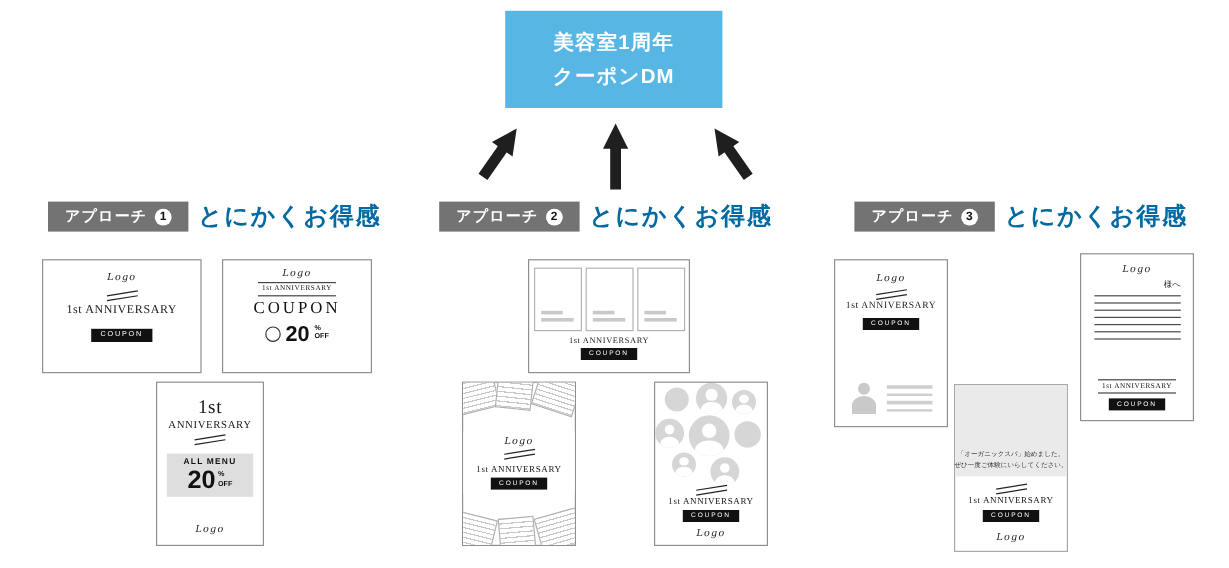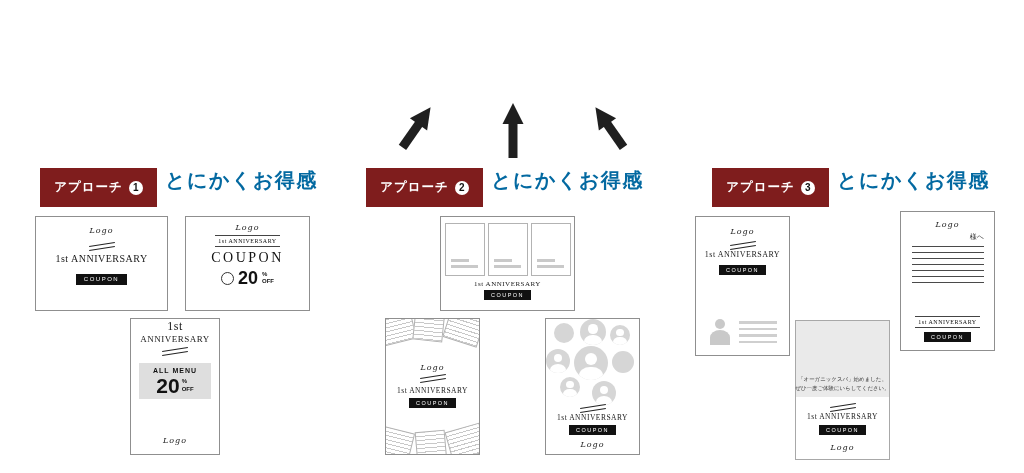--- a/index.html
+++ b/index.html
@@ -7,21 +7,21 @@
   .canvas{position:relative;width:1024px;height:473px;background:#fff;overflow:hidden;
           font-family:"Liberation Sans",sans-serif;color:#111}
   .abs{position:absolute}
 
   
   .title-box{left:421px;top:9px;width:181px;height:81px;display:flex;flex-direction:column;
              align-items:center;justify-content:center;gap:5px;color:#fff;font-weight:bold;
              font-size:17px;letter-spacing:1px}
 
   
-  .badge{position:absolute;width:117px;height:39px;background:#7f1d1d;color:#fff;display:flex;
+  .badge{position:absolute;width:117px;height:25px;background:#737373;color:#fff;display:flex;
          align-items:center;justify-content:center;gap:6px;font-size:12.5px;font-weight:bold;letter-spacing:1px}
   .badge .num{width:14px;height:14px;border-radius:50%;background:#fff;color:#111;font-size:10px;
               display:flex;align-items:center;justify-content:center;font-weight:bold;letter-spacing:0}
   .approach-label{position:absolute;font-size:20px;font-weight:bold;letter-spacing:1.5px;color:#0369a1}
 
   
   .card{position:absolute;background:#fff;border:1px solid #8f8f8f;display:flex;flex-direction:column;align-items:center}
   .clip{overflow:hidden}
   .logo{font-family:"DejaVu Serif",serif;font-style:italic;font-size:8px;color:#222;letter-spacing:1px}
   .anniv{font-family:"Liberation Serif",serif;color:#1a1a1a;letter-spacing:.5px;white-space:nowrap}
@@ -69,20 +69,24 @@
   .letter-lines{margin-top:4px;display:flex;flex-direction:column;gap:5px}
   .letter-lines i{display:block;width:72px;height:1px;background:#4a4a4a}
   .gray-top{width:100%;height:76px;background:#eaeaea;display:flex;align-items:flex-end;justify-content:center;padding-bottom:5px}
   .msg{font-size:7px;color:#333;text-align:center;line-height:1.6;white-space:nowrap;transform:scale(.78);transform-origin:center bottom}
 </style>
 </head>
 <body>
 
 <div class="canvas">
 
+  <div class="abs title-box" style="background-color: rgb(87, 182, 228);">
+    <div>美容室1周年</div>
+    <div>クーポンDM</div>
+  </div>
 
   <svg class="abs" style="left:380px;top:96px" width="264" height="68" viewBox="0 0 264 68">
     <g transform="translate(50,12) rotate(35)">
       <line x1="0" y1="48" x2="0" y2="18" stroke="#1f1f1f" stroke-width="9"></line>
       <polygon points="0,-1 -10.5,20 10.5,20" fill="#1f1f1f"></polygon>
     </g>
     <g transform="translate(133,8)">
       <line x1="0" y1="54" x2="0" y2="18" stroke="#1f1f1f" stroke-width="9"></line>
       <polygon points="0,-1 -10.5,20 10.5,20" fill="#1f1f1f"></polygon>
     </g>
@@ -125,21 +129,21 @@
       <span class="badge-circle"></span>
       <span class="off-num">20</span>
       <span class="off-stack">
         <span>%</span>
         <span>OFF</span>
       </span>
     </div>
   </div>
 
   <div class="card" style="left:130px;top:318px;width:90px;height:137px">
-    <span class="anniv" style="font-size:12px;">1st</span>
+    <span class="anniv" style="font-size:16px;margin-top:12px">1st</span>
     <span class="anniv" style="font-size:9px">ANNIVERSARY</span>
     <span class="zig" style="margin-top:4px"></span>
     <div class="allmenu" style="margin-top:7px">
       <span style="font-size:7px;font-weight:bold;letter-spacing:1px">ALL MENU</span>
       <div class="off-row" style="gap:2px">
         <span class="off-num" style="font-size:21px">20</span>
         <span class="off-stack">
           <span>%</span>
           <span>OFF</span>
         </span>

